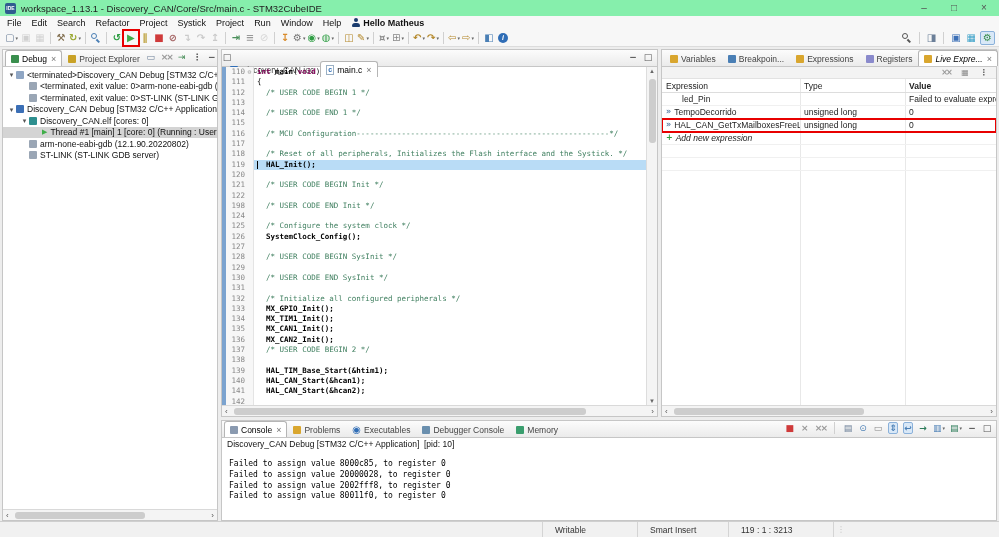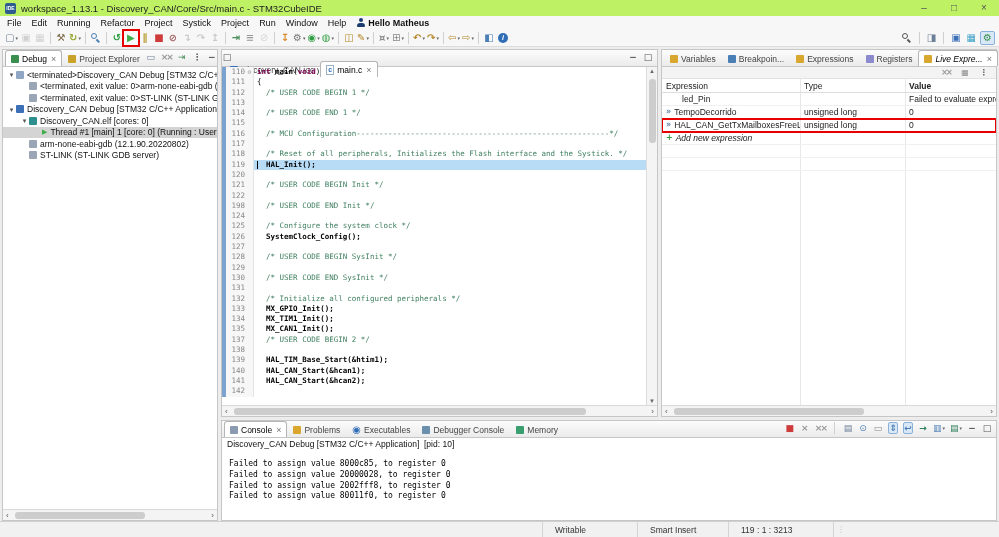--- a/index.html
+++ b/index.html
@@ -5,21 +5,21 @@
   * { box-sizing: border-box; }
   html,body { margin:0; padding:0; }
   body {
     width:999px; height:537px; overflow:hidden;
     font-family:"Liberation Sans", sans-serif;
     background:#ededed; color:#111;
   }
   .window { width:999px; height:537px; display:flex; flex-direction:column; }
 
   
-  .titlebar { height:16px; flex:none; background:#bef264; display:flex; align-items:center; padding-left:5px; gap:5px; }
+  .titlebar { height:16px; flex:none; background:#86efac; display:flex; align-items:center; padding-left:5px; gap:5px; }
   .appicon { display:inline-block; width:11px; height:11px; background:#2f5c8f; border-radius:2px; color:#fff; font-size:5px; line-height:11px; text-align:center; font-weight:bold; }
   .title { font-size:9.5px; color:#222; }
   .wctrls { margin-left:auto; display:flex; }
   .wbtn { width:30px; text-align:center; color:#555; font-size:10px; line-height:16px; }
 
   
   .menubar { height:13px; flex:none; background:#f7f7f7; display:flex; align-items:center; padding-left:2px; font-size:9px; }
   .mitem { padding:0 5px; }
   .muser { display:flex; align-items:center; gap:3px; font-weight:bold; padding-left:6px; }
   .person { display:inline-block; width:8px; height:9px; position:relative; }
@@ -134,21 +134,21 @@
     <span class="wctrls" id="wctrls">
         <span class="wbtn">–</span>
         <span class="wbtn">□</span>
         <span class="wbtn">×</span>
       </span>
   </div>
 
   <div class="menubar" id="menubar">
       <span class="mitem">File</span>
       <span class="mitem">Edit</span>
-      <span class="mitem">Running</span>
+      <span class="mitem">Search</span>
       <span class="mitem">Refactor</span>
       <span class="mitem">Project</span>
       <span class="mitem">Systick</span>
       <span class="mitem">Project</span>
       <span class="mitem">Run</span>
       <span class="mitem">Window</span>
       <span class="mitem">Help</span>
       <span class="muser">
         <span class="person">
           <i></i>
@@ -592,20 +592,26 @@
                   <span class="txt"><span class="b">  MX_TIM1_Init();</span></span>
                 </div>
                 <div class="cl">
                   <span class="bar"></span>
                   <span class="num">135</span>
                   <span class="fold"></span>
                   <span class="txt"><span class="b">  MX_CAN1_Init();</span></span>
                 </div>
                 <div class="cl">
                   <span class="bar"></span>
+                  <span class="num">136</span>
+                  <span class="fold"></span>
+                  <span class="txt"><span class="b">  MX_CAN2_Init();</span></span>
+                </div>
+                <div class="cl">
+                  <span class="bar"></span>
                   <span class="num">137</span>
                   <span class="fold"></span>
                   <span class="txt"><span class="cmt">  /* USER CODE BEGIN 2 */</span></span>
                 </div>
                 <div class="cl">
                   <span class="bar"></span>
                   <span class="num">138</span>
                   <span class="fold"></span>
                   <span class="txt"></span>
                 </div>

